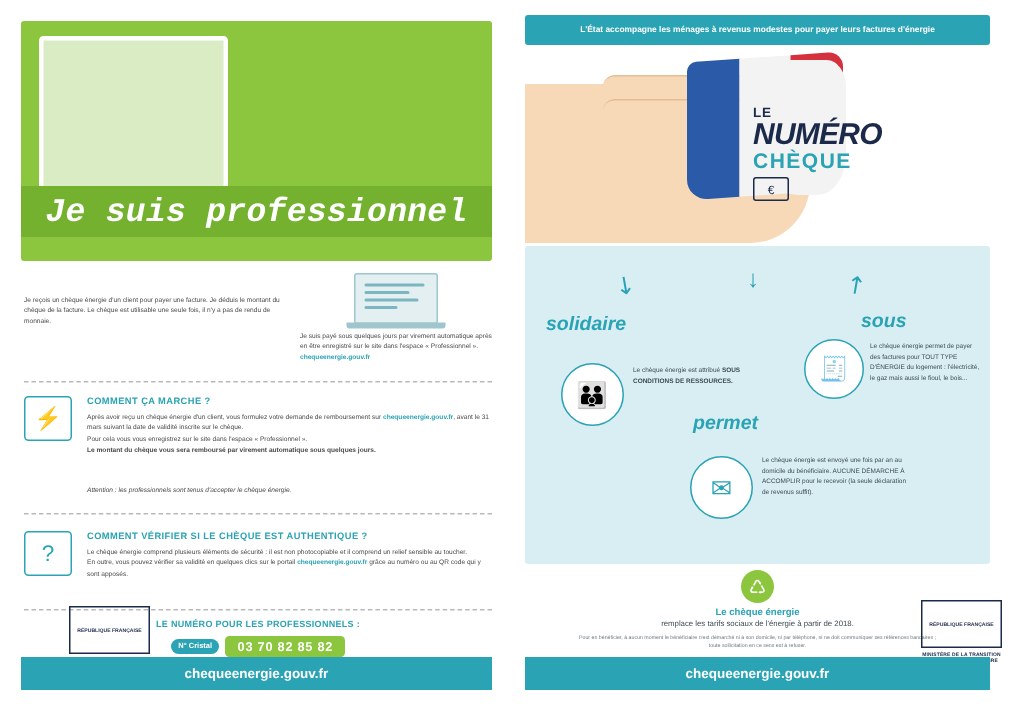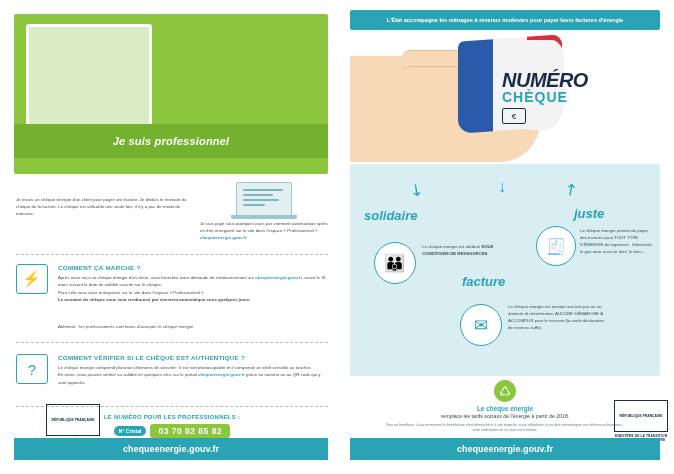--- a/index.html
+++ b/index.html
@@ -63,24 +63,25 @@
     bottom: 16px;
     width: 100%;
     height: 34px;
     background: #73b12f;
     display: flex;
     align-items: center;
     justify-content: center;
   }
   .hero-banner span {
     color: #ffffff;
-    font-size: 11px;
+    font-size: 22px;
     font-weight: bold;
     font-style: italic;
     letter-spacing: .2px;
+    font-family: Liberation Mono, monospace;
   }
   .intro {
     position: absolute;
     left: 10px;
     top: 176px;
     width: 312px;
     display: flex;
     gap: 8px;
   }
   .intro-col {
@@ -570,43 +571,44 @@
         <div class="finger" style="top:-6px;width:110px"></div>
         <div class="finger" style="top:10px;width:122px"></div>
       </div>
       <div class="flag">
         <div class="b"></div>
         <div class="w"></div>
         <div class="r"></div>
       </div>
       <div class="face-profile"></div>
       <div class="cheque-title">
+        <div class="l1">LE</div>
         <div class="l2">NUMÉRO</div>
         <div class="l3">CHÈQUE</div>
         <div class="euro-badge">€</div>
       </div>
     </div>
 
     <div class="blue-area">
       <div class="arrow" style="left:60px;top:16px;transform:rotate(35deg)">↘</div>
       <div class="arrow" style="left:148px;top:14px">↓</div>
       <div class="arrow" style="left:214px;top:16px;transform:rotate(-35deg)">↗</div>
 
       <div class="word solidaire">solidaire</div>
       <div class="ic i1">👪</div>
       <div class="blurb b1">
         <span>Le chèque énergie est attribué</span>
         <b>SOUS CONDITIONS DE RESSOURCES.</b>
       </div>
 
-      <div class="word juste">juste</div>
+      <div class="word juste">sous</div>
       <div class="ic i2">🧾</div>
       <div class="blurb b2">Le chèque énergie permet de payer des factures pour TOUT TYPE D'ÉNERGIE du logement : l'électricité, le gaz mais aussi le fioul, le bois...</div>
 
-      <div class="word simple">facture</div>
+      <div class="word simple">permet</div>
       <div class="ic i3">✉</div>
       <div class="blurb b3">Le chèque énergie est envoyé une fois par an au domicile du bénéficiaire. AUCUNE DÉMARCHE À ACCOMPLIR pour le recevoir (la seule déclaration de revenus suffit).</div>
     </div>
 
     <div class="bottom-block">
       <div class="recycle">♺</div>
       <div class="bb-t1">Le chèque énergie</div>
       <div class="bb-t2">remplace les tarifs sociaux de l'énergie à partir de 2018.</div>
       <div class="bb-small">Pour en bénéficier, à aucun moment le bénéficiaire n'est démarché ni à son domicile, ni par téléphone, ni ne doit communiquer ses références bancaires ; toute sollicitation en ce sens est à refuser.</div>
     </div>

